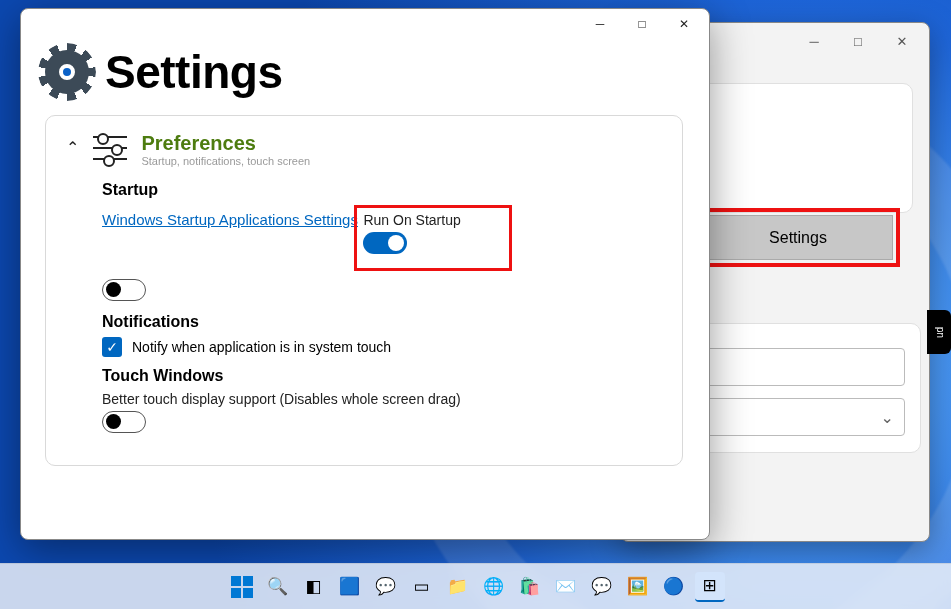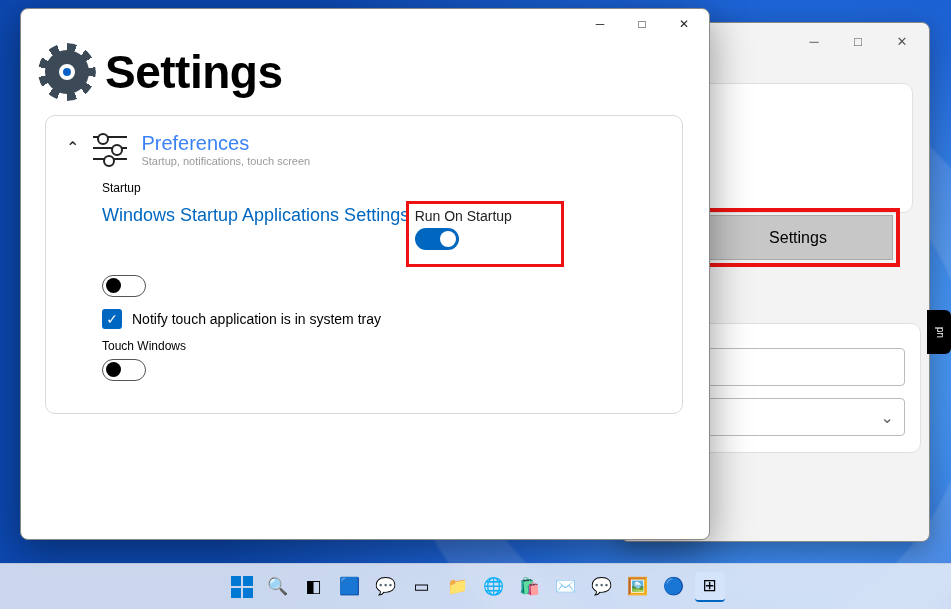--- a/index.html
+++ b/index.html
@@ -72,26 +72,26 @@
   .chev { font-size:16px; color:#222; margin-top:6px; cursor:pointer;}
   .slider-icon {
     width:34px; height:24px; margin-top:4px;
     display:flex; flex-direction:column; justify-content:space-between;
   }
   .slider-icon .row { height:2px; background:#222; position:relative;}
   .slider-icon .row::after { content:""; position:absolute; top:-3px; width:8px; height:8px; border:2px solid #222; border-radius:50%; background:#fff;}
   .slider-icon .r1::after { left:4px;}
   .slider-icon .r2::after { left:18px;}
   .slider-icon .r3::after { left:10px;}
-  .card-title { font-size:20px; font-weight:400; color:#3b82f6;}
+  .card-title { font-size:20px; font-weight:700; color:#4d7c0f;}
   .card-sub { font-size:11px; color:#9a9a9a;}
 
   .section { margin-top:14px; padding-left:36px;}
-  .sec-h { font-size:12px; font-weight:400; margin-bottom:6px;}
-  .link { color:#0067c0; font-size:18px; cursor:pointer; display:inline-block; margin-bottom:20px;}
+  .sec-h { font-size:16px; font-weight:700; margin-bottom:6px;}
+  .link { color:#0067c0; text-decoration:underline; font-size:15px; cursor:pointer; display:inline-block; margin-bottom:20px;}
   .opt-label { font-size:14px; color:#222; margin-bottom:4px;}
   .toggle { width:44px; height:22px; border-radius:11px; position:relative; cursor:pointer; margin-bottom:12px;}
   .toggle.on { background:#0067c0;}
   .toggle.on::after { content:""; position:absolute; right:3px; top:3px; width:16px; height:16px; border-radius:50%; background:#fff;}
   .toggle.off { background:#fff; border:1px solid #555;}
   .toggle.off::after { content:""; position:absolute; left:3px; top:2px; width:15px; height:15px; border-radius:50%; background:#000;}
   .chk-row { display:flex; align-items:center; gap:10px; font-size:14px; margin-bottom:10px;}
   .chk { width:20px; height:20px; background:#0067c0; border-radius:3px; display:flex; align-items:center; justify-content:center; color:#fff; font-size:14px; cursor:pointer;}
 
   .red-box {
@@ -174,26 +174,28 @@
       <div class="sec-h">Startup</div>
       <a class="link">Windows Startup Applications Settings</a>
 
       <div class="red-box">
         <div class="opt-label">Run On Startup</div>
         <div class="toggle on"></div>
       </div>
 
       <div class="toggle off"></div>
 
+      <div class="sec-h">Notifications</div>
       <div class="chk-row">
         <div class="chk">✓</div>
-        <span>Notify touch application is in system tray</span>
+        <span>Notify when application is in system touch</span>
       </div>
 
       <div class="sec-h">Touch Windows</div>
+      <div class="opt-label">Better touch display support (Disables whole screen drag)</div>
       <div class="toggle off"></div>
     </div>
   </div>
 </div>
 
 <div class="side-tag">ud</div>
 
 <div class="taskbar">
   <div class="tb-icon">
       <div class="start-logo">

